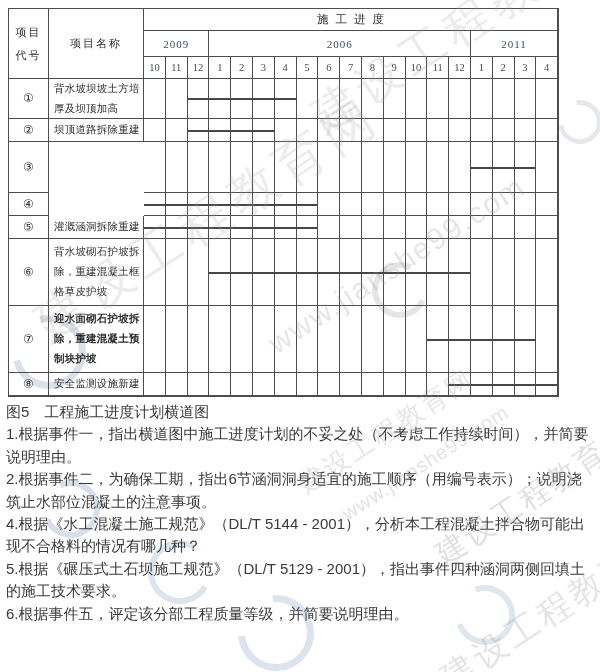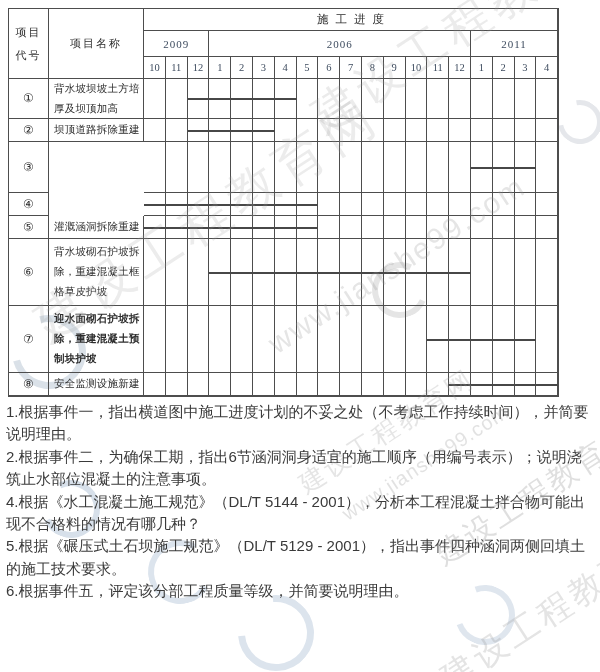--- a/index.html
+++ b/index.html
@@ -264,20 +264,21 @@
       <div class="c" style="grid-area: 11 / 16 / 12 / 17;"></div>
       <div class="c" style="grid-area: 11 / 17 / 12 / 18;"></div>
       <div class="c" style="grid-area: 11 / 18 / 12 / 19;"></div>
       <div class="c" style="grid-area: 11 / 19 / 12 / 20;"></div>
       <div class="c" style="grid-area: 11 / 20 / 12 / 21;"></div>
       <div class="c" style="grid-area: 11 / 21 / 12 / 22;"></div>
       <div class="bar" style="grid-area: 11 / 17 / 12 / 22;"></div>
     </div>
 
   <div class="text-block">
+    <p>图5　工程施工进度计划横道图</p>
     <p>1.根据事件一，指出横道图中施工进度计划的不妥之处（不考虑工作持续时间），并简要说明理由。</p>
     <p>2.根据事件二，为确保工期，指出6节涵洞洞身适宜的施工顺序（用编号表示）；说明浇筑止水部位混凝土的注意事项。</p>
     <p>4.根据《水工混凝土施工规范》（DL/T 5144 - 2001），分析本工程混凝土拌合物可能出现不合格料的情况有哪几种？</p>
     <p>5.根据《碾压式土石坝施工规范》（DL/T 5129 - 2001），指出事件四种涵洞两侧回填土的施工技术要求。</p>
     <p>6.根据事件五，评定该分部工程质量等级，并简要说明理由。</p>
   </div>
 
 </div>
 
 </body></html>

